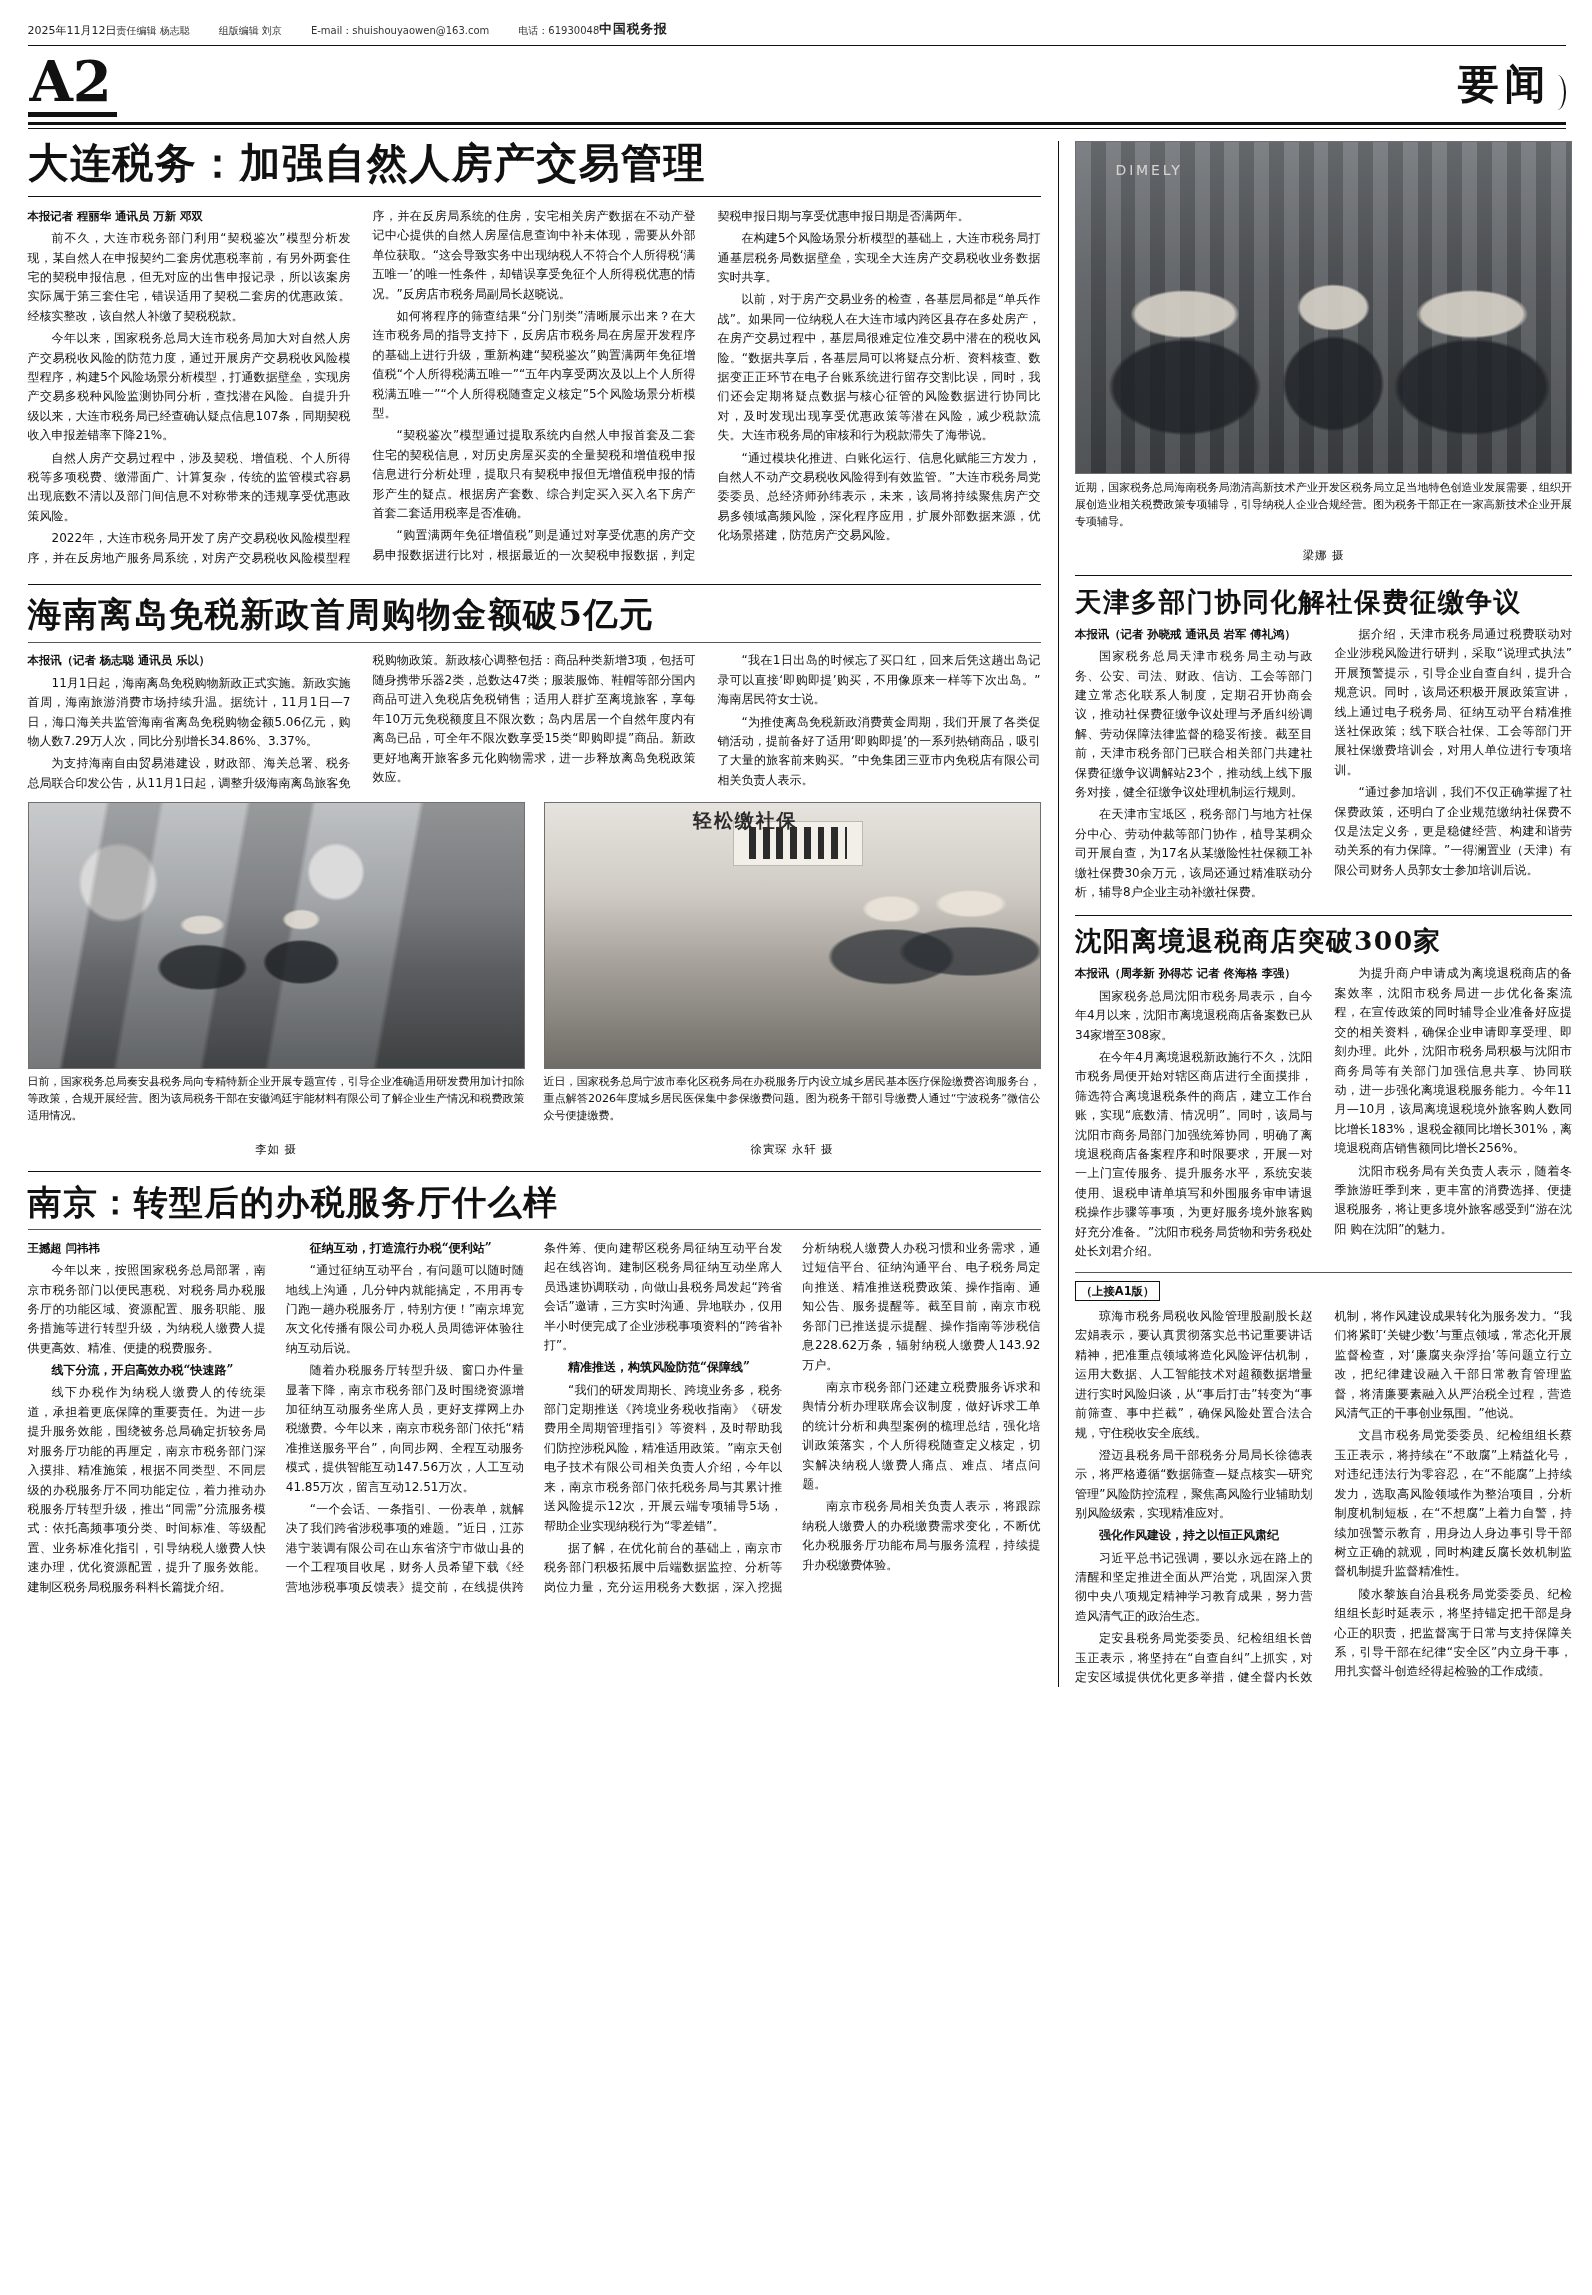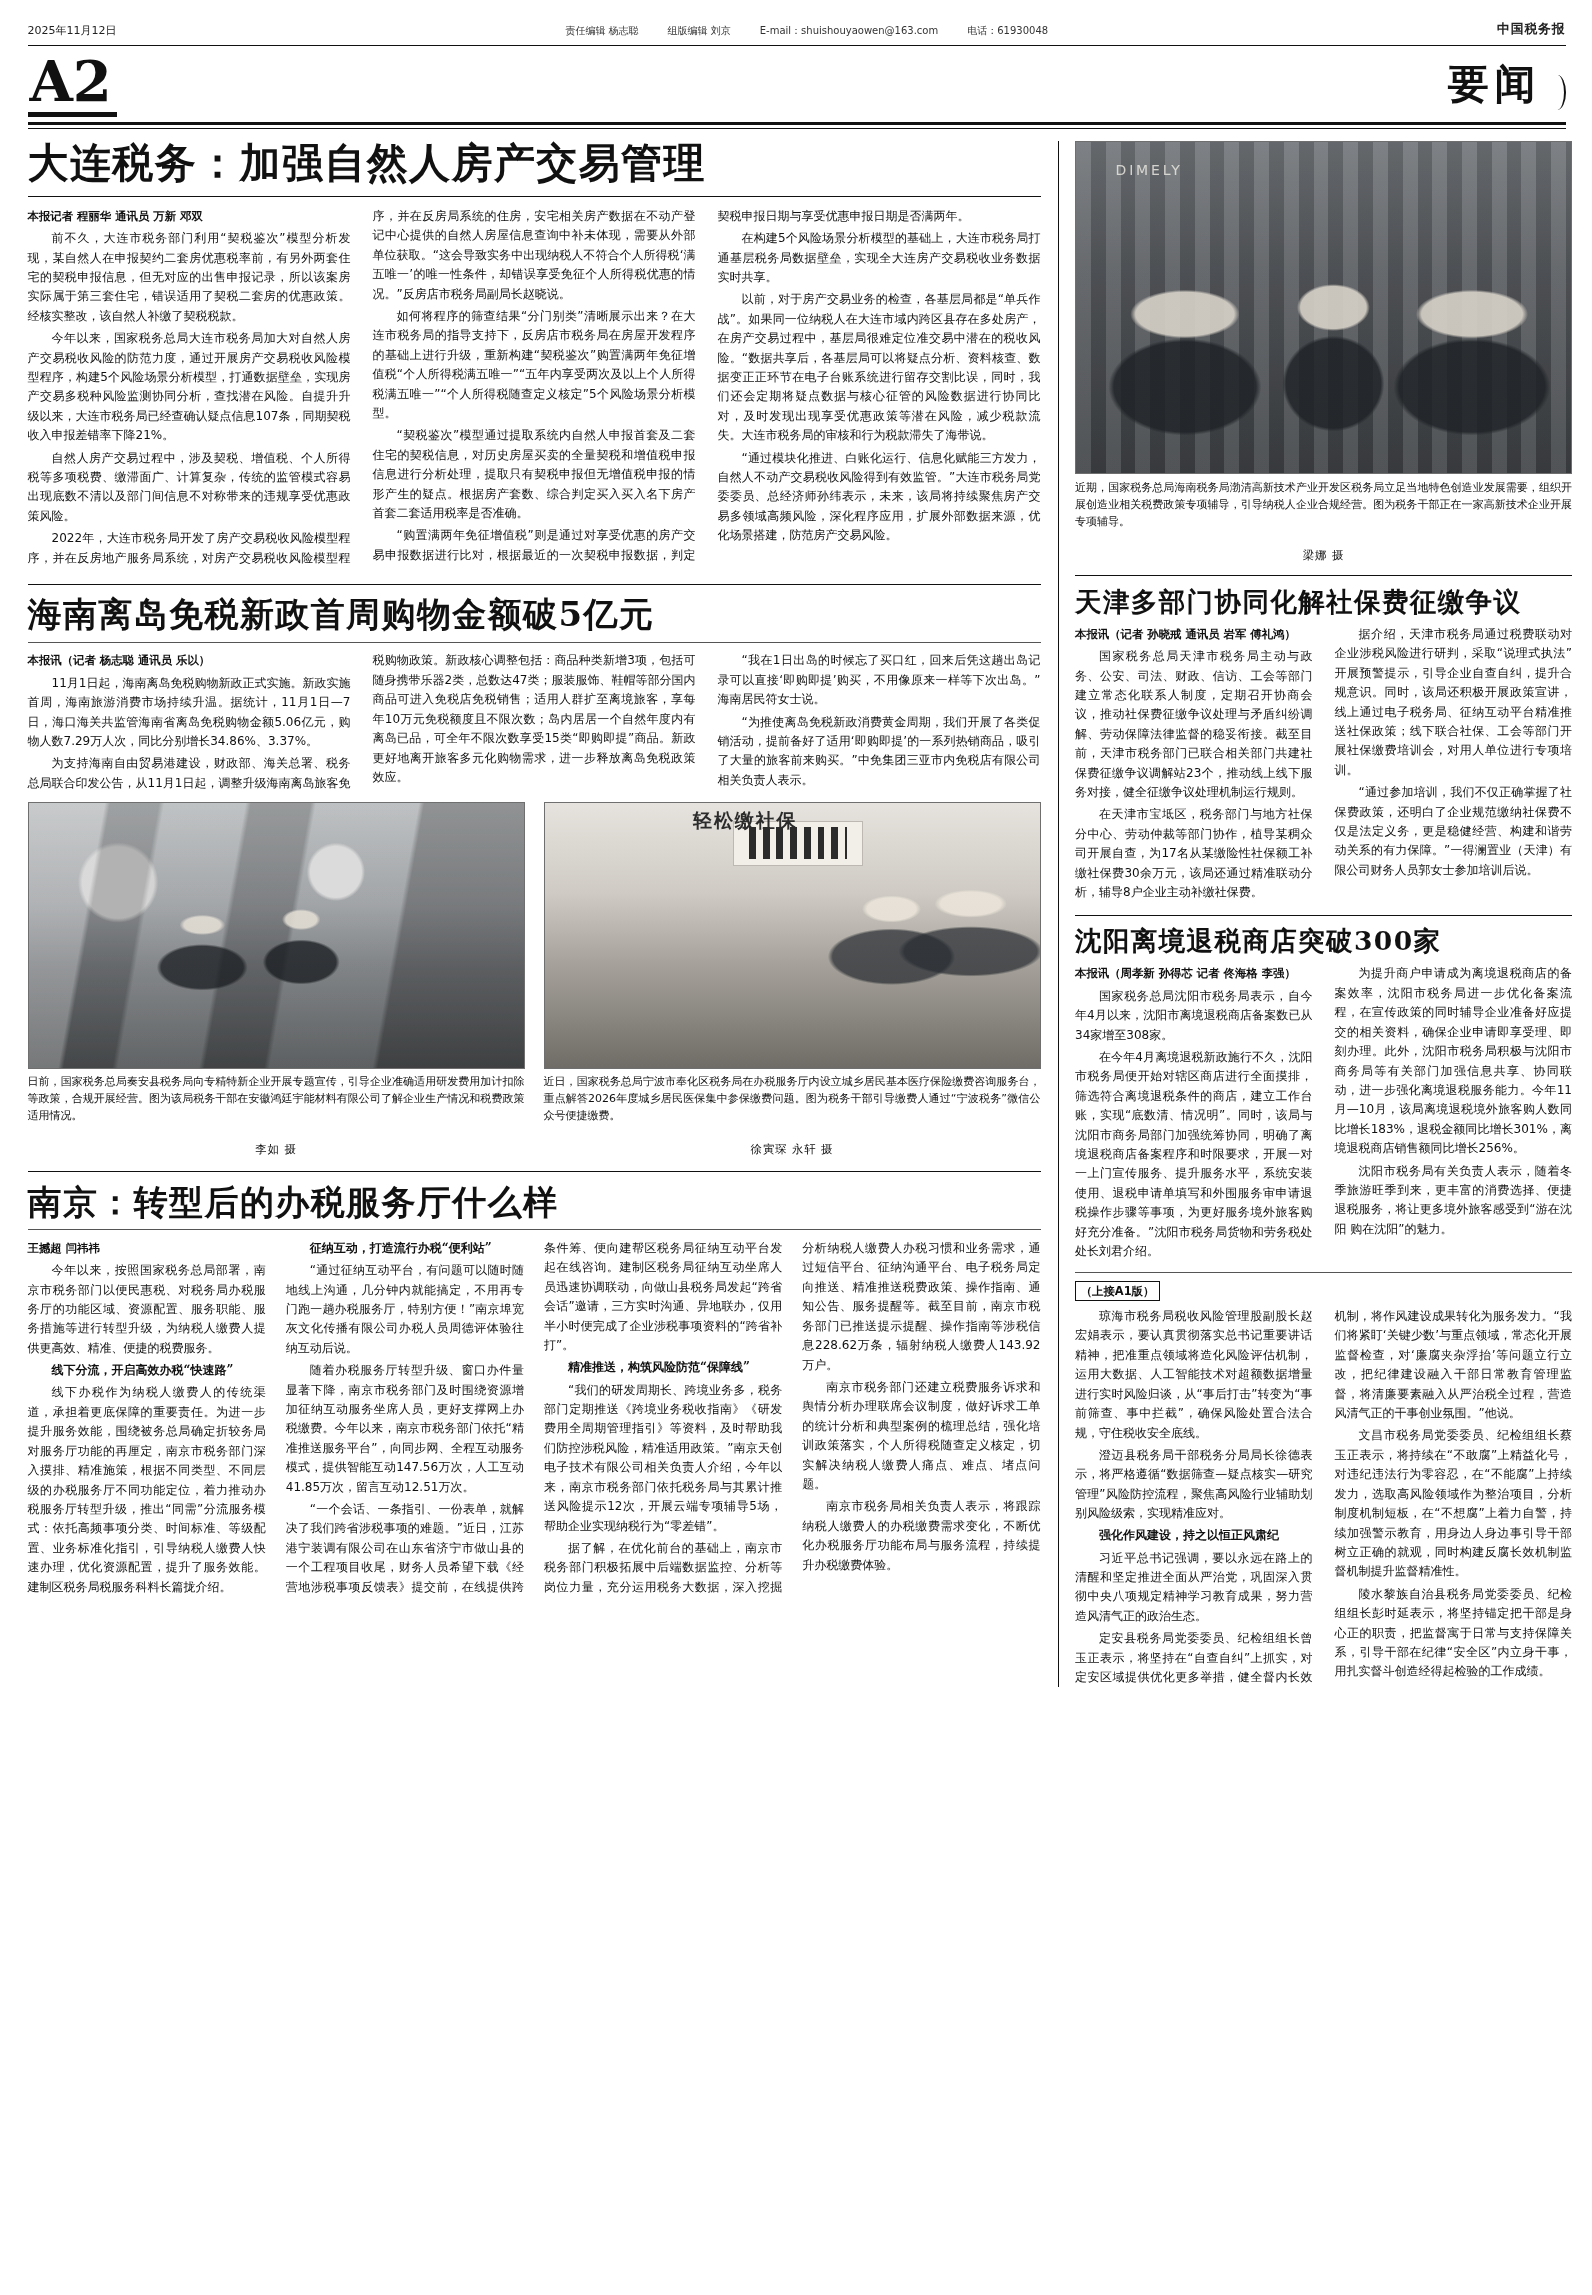--- a/index.html
+++ b/index.html
@@ -12,41 +12,41 @@
   }
   .page{
     width:1593px;
     min-height:2295px;
     box-sizing:border-box;
     padding:21px 27.5px 19px 27.5px;
     position:relative;
   }
   
   .masthead{
-    display:flex;align-items:flex-end;justify-content:space-between;
+    display:flex;align-items:flex-end;
     font-size:10.4px;color:#222;padding-bottom:4.7px;
   }
   .masthead .left{font-size:11px;}
   .masthead .mid{display:flex;gap:29px;font-size:10px;color:#333;}
   .masthead .right{font-size:12.8px;font-weight:bold;letter-spacing:0.9px;}
   .rule-top{border-top:0.9px solid #111;margin-top:2.8px;}
   .headerband{
     display:flex;align-items:center;justify-content:space-between;
     padding:6.6px 0 4.7px 0;
   }
   .pagenum{
     font-size:56px;font-weight:bold;line-height:1;
     font-family:"DejaVu Serif","Liberation Serif",serif;
     padding:0 4.7px 2.8px 1.9px;
     border-bottom:5.7px solid #111;
   }
   .sectiontitle{
     font-size:41px;font-weight:bold;letter-spacing:5.7px;
     font-family:Liberation Mono, monospace;
-    display:flex;align-items:flex-end;gap:10px;
+    display:flex;align-items:flex-end;gap:0;
   }
   .sectiontitle .swoosh{
     width:12.3px;height:35px;border-right:2.4px solid #111;border-radius:0 60% 60% 0/0 50% 50% 0;
     margin-bottom:2.8px;
   }
   .rule-thick{border-top:3.3px solid #111;margin-top:0.9px;}
   .rule-thin{border-top:0.9px solid #111;margin-top:2.4px;}
 
   
   .main{

